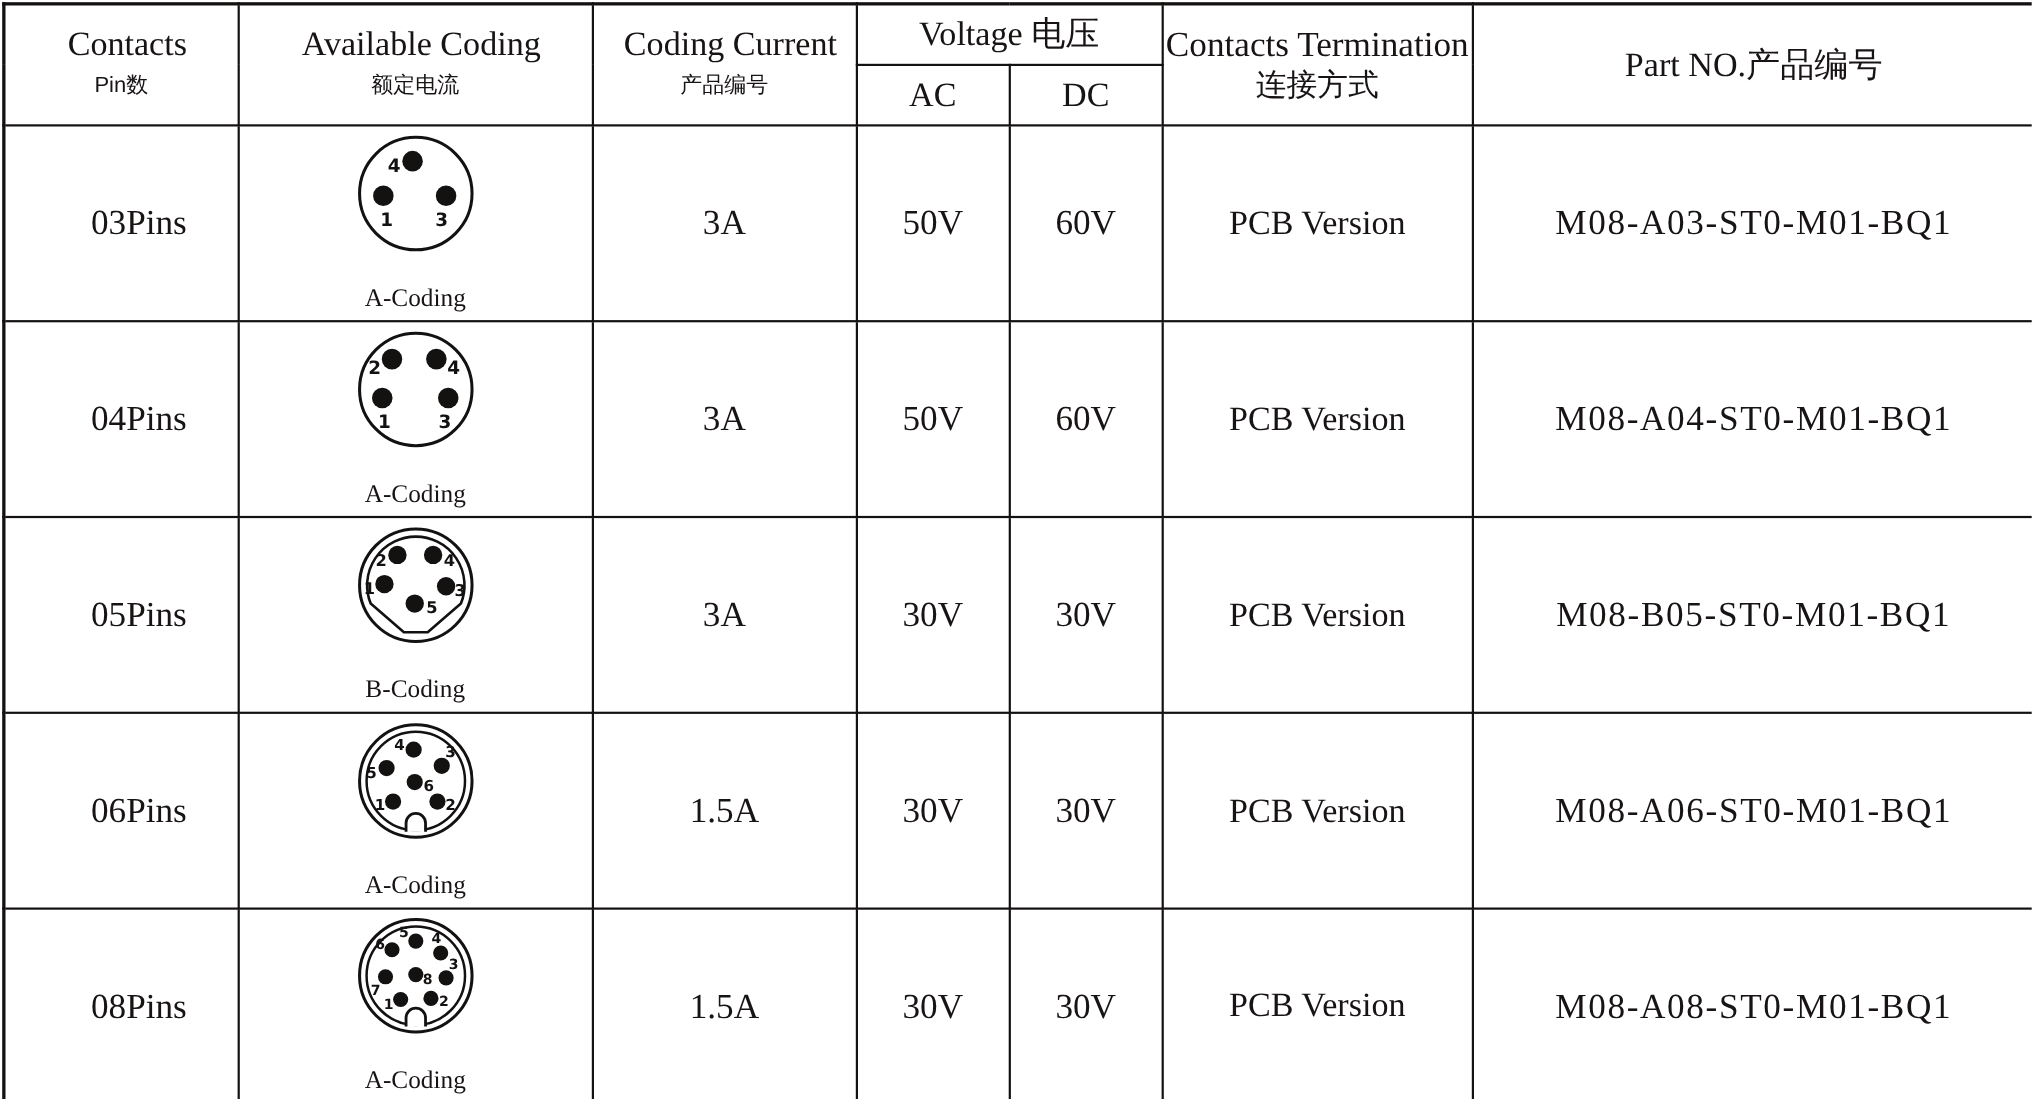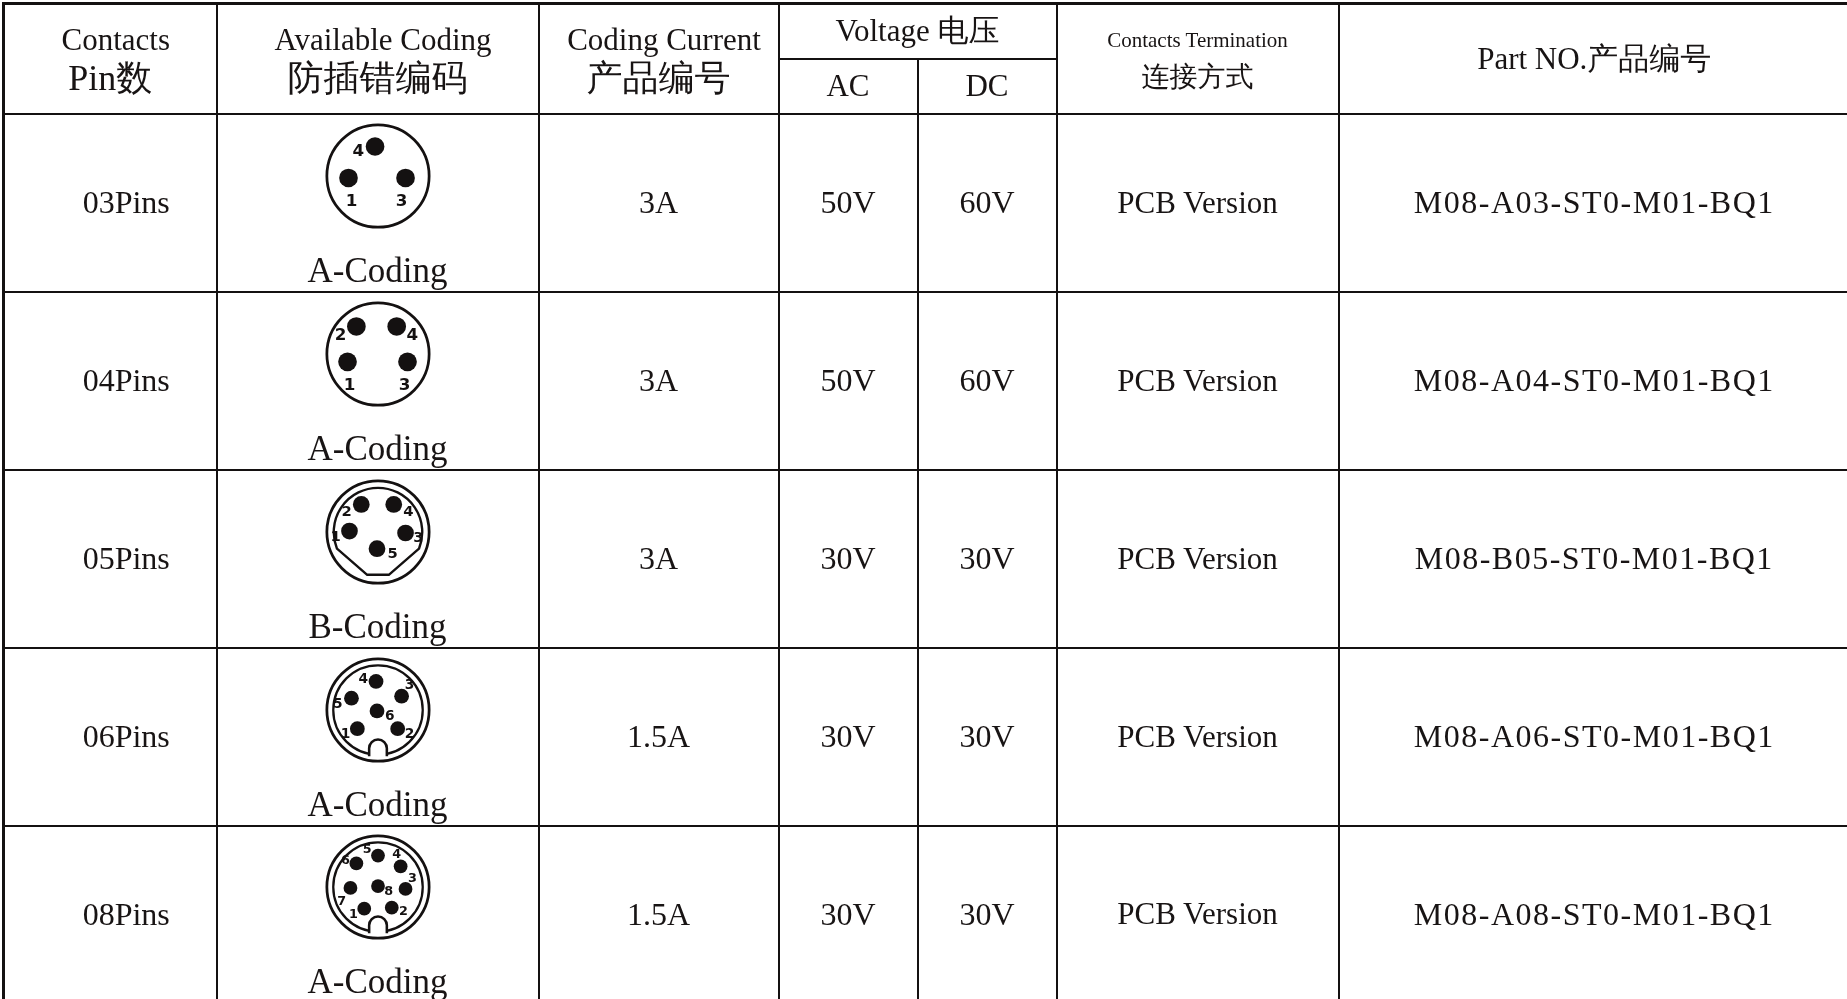--- a/index.html
+++ b/index.html
@@ -22,34 +22,34 @@
     text-align: center;
     vertical-align: middle;
     padding: 0;
     background: #ffffff;
     font-weight: normal;
   }
   
   table.spec { border: 3px solid #141111; }
 
   .h-line1 { display: block; font-size: 31px; line-height: 38px; padding-left: 11px; }
-  .h-line2 { display: block; font-size: 36px; line-height: 38px; font-family: Liberation Serif, serif; }
+  .h-line2 { display: block; font-size: 20px; line-height: 38px; font-family: Liberation Sans, sans-serif; }
   .h-single { font-size: 31px; }
-  .h-term1 { display: block; font-size: 21px; line-height: 36px; }
+  .h-term1 { display: block; font-size: 32px; line-height: 36px; }
   .h-term2 { display: block; font-size: 28px; line-height: 38px; font-family: "Liberation Sans", "DejaVu Sans", sans-serif; }
   .h-ac { font-size: 31px; }
 
   .cell-val   { font-size: 32px; }
   .pins-val   { font-size: 32px; margin-left: 32px; }
   .term-val   { font-size: 31px; }
   .part-val   { font-size: 32px; letter-spacing: 1.5px; }
 
   .coding-wrap { display: flex; flex-direction: column; align-items: center; justify-content: center; }
   .coding-diagram { width: 118px; height: 118px; }
-  .coding-label { font-size: 35px; line-height: 36px; margin-top: 18px; }
+  .coding-label { font-size: 23px; line-height: 36px; margin-top: 18px; }
 
   tr.head-row  { height: 55px; }
   tr.data-row  { height: 178px; }
 </style>
 </head>
 <body>
 
 <div class="sheet">
   <table class="spec">
     <colgroup>
@@ -62,21 +62,21 @@
       <col style="width:512px">
     </colgroup>
     <thead>
       <tr class="head-row">
         <th rowspan="2">
           <span class="h-line1">Contacts</span>
           <span class="h-line2">Pin数</span>
         </th>
         <th rowspan="2">
           <span class="h-line1">Available Coding</span>
-          <span class="h-line2">防插错编码</span>
+          <span class="h-line2">额定电流</span>
         </th>
         <th rowspan="2">
           <span class="h-line1">Coding Current</span>
           <span class="h-line2">产品编号</span>
         </th>
         <th colspan="2">
           <span class="h-single">Voltage 电压</span>
         </th>
         <th rowspan="2">
           <span class="h-term1">Contacts Termination</span>

